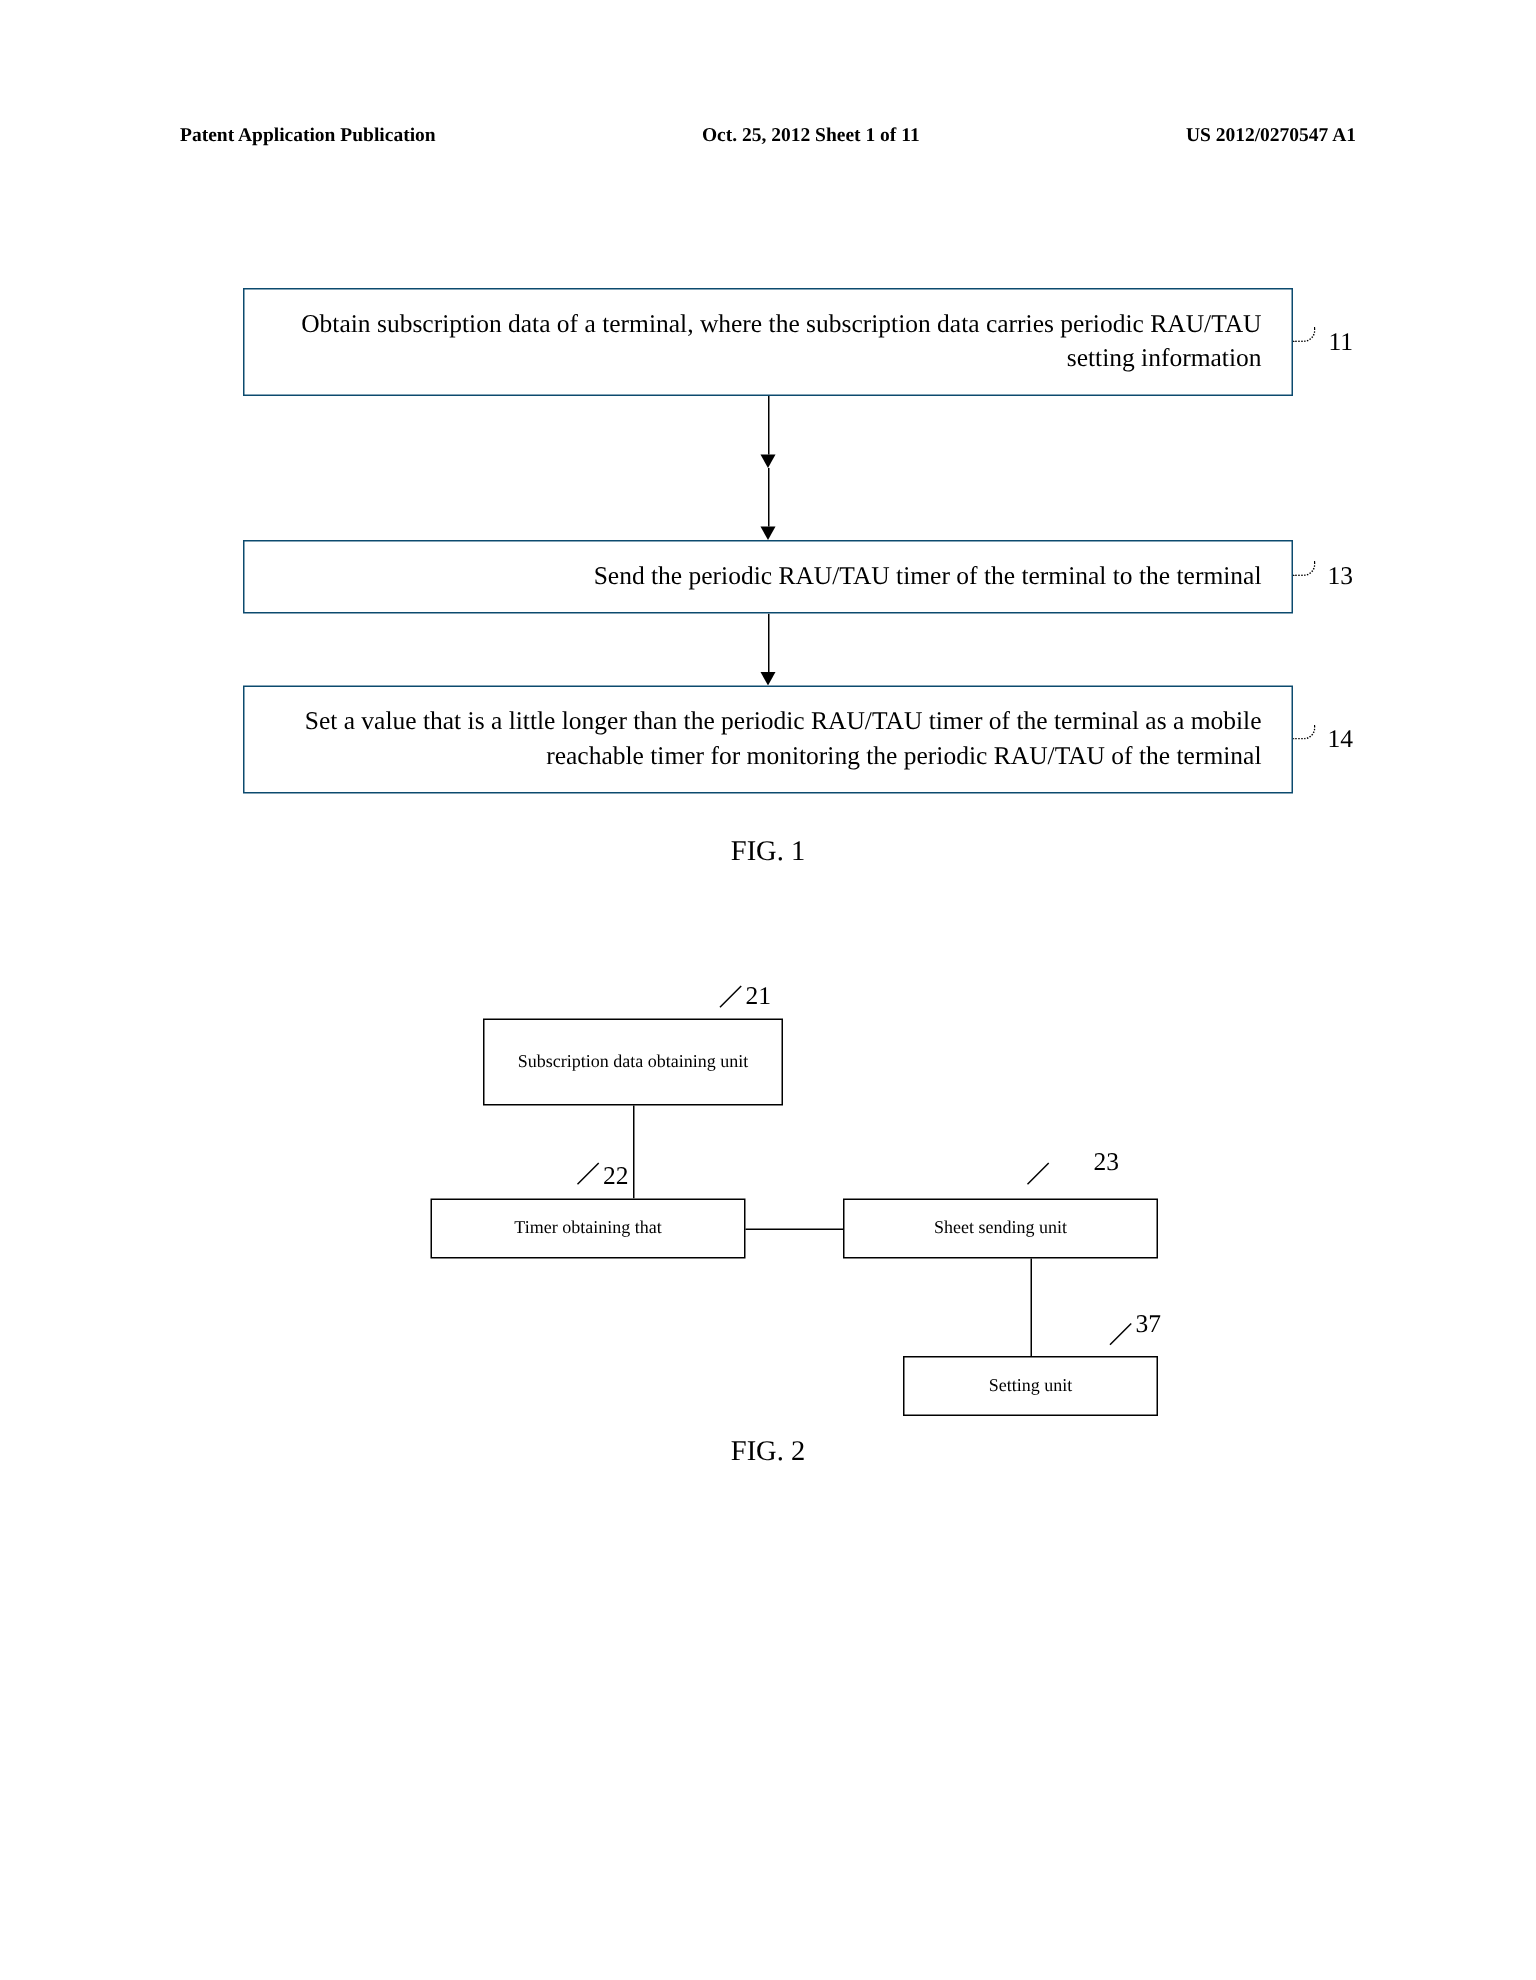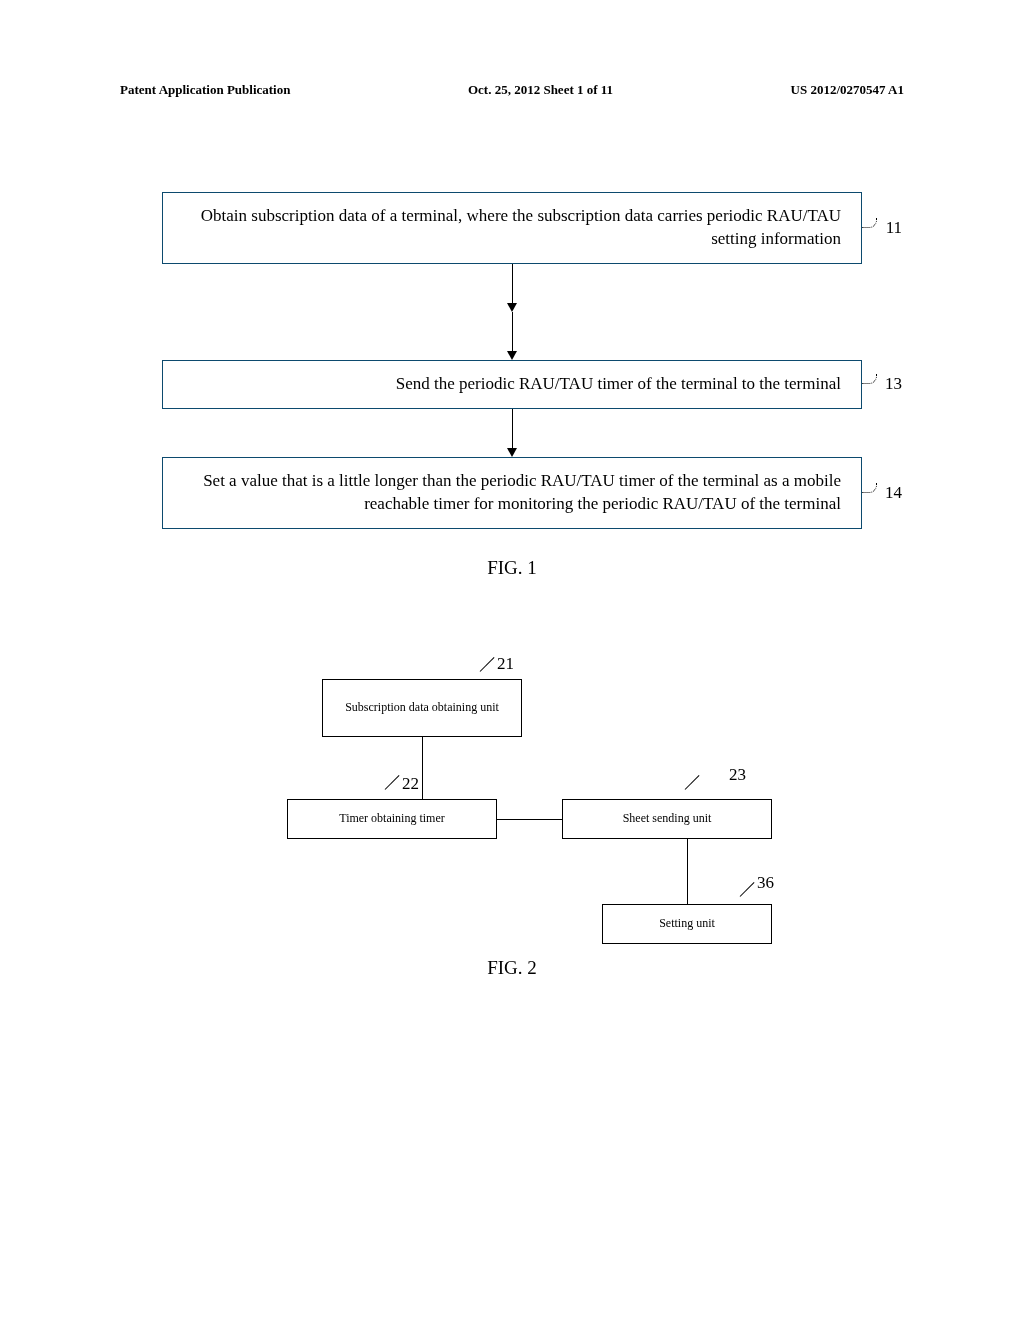--- a/index.html
+++ b/index.html
@@ -279,30 +279,30 @@
   <div class="block-diagram">
 
     <div class="bd-lead bd-lead-21"></div>
     <div class="bd-label bd-label-21">21</div>
     <div class="bd-box bd-box-21">Subscription data obtaining unit</div>
 
     <div class="bd-line bd-line-v1"></div>
 
     <div class="bd-lead bd-lead-22"></div>
     <div class="bd-label bd-label-22">22</div>
-    <div class="bd-box bd-box-22">Timer obtaining timer</div>
+    <div class="bd-box bd-box-22">Timer obtaining that</div>
 
     <div class="bd-line bd-line-h1"></div>
 
     <div class="bd-lead bd-lead-23"></div>
     <div class="bd-label bd-label-23">23</div>
     <div class="bd-box bd-box-23">Sheet sending unit</div>
 
     <div class="bd-line bd-line-v2"></div>
 
     <div class="bd-lead bd-lead-24"></div>
-    <div class="bd-label bd-label-24">36</div>
+    <div class="bd-label bd-label-24">37</div>
     <div class="bd-box bd-box-24">Setting unit</div>
 
     <div class="fig2-caption">FIG. 2</div>
   </div>
 
 </div>
 
 </body></html>

